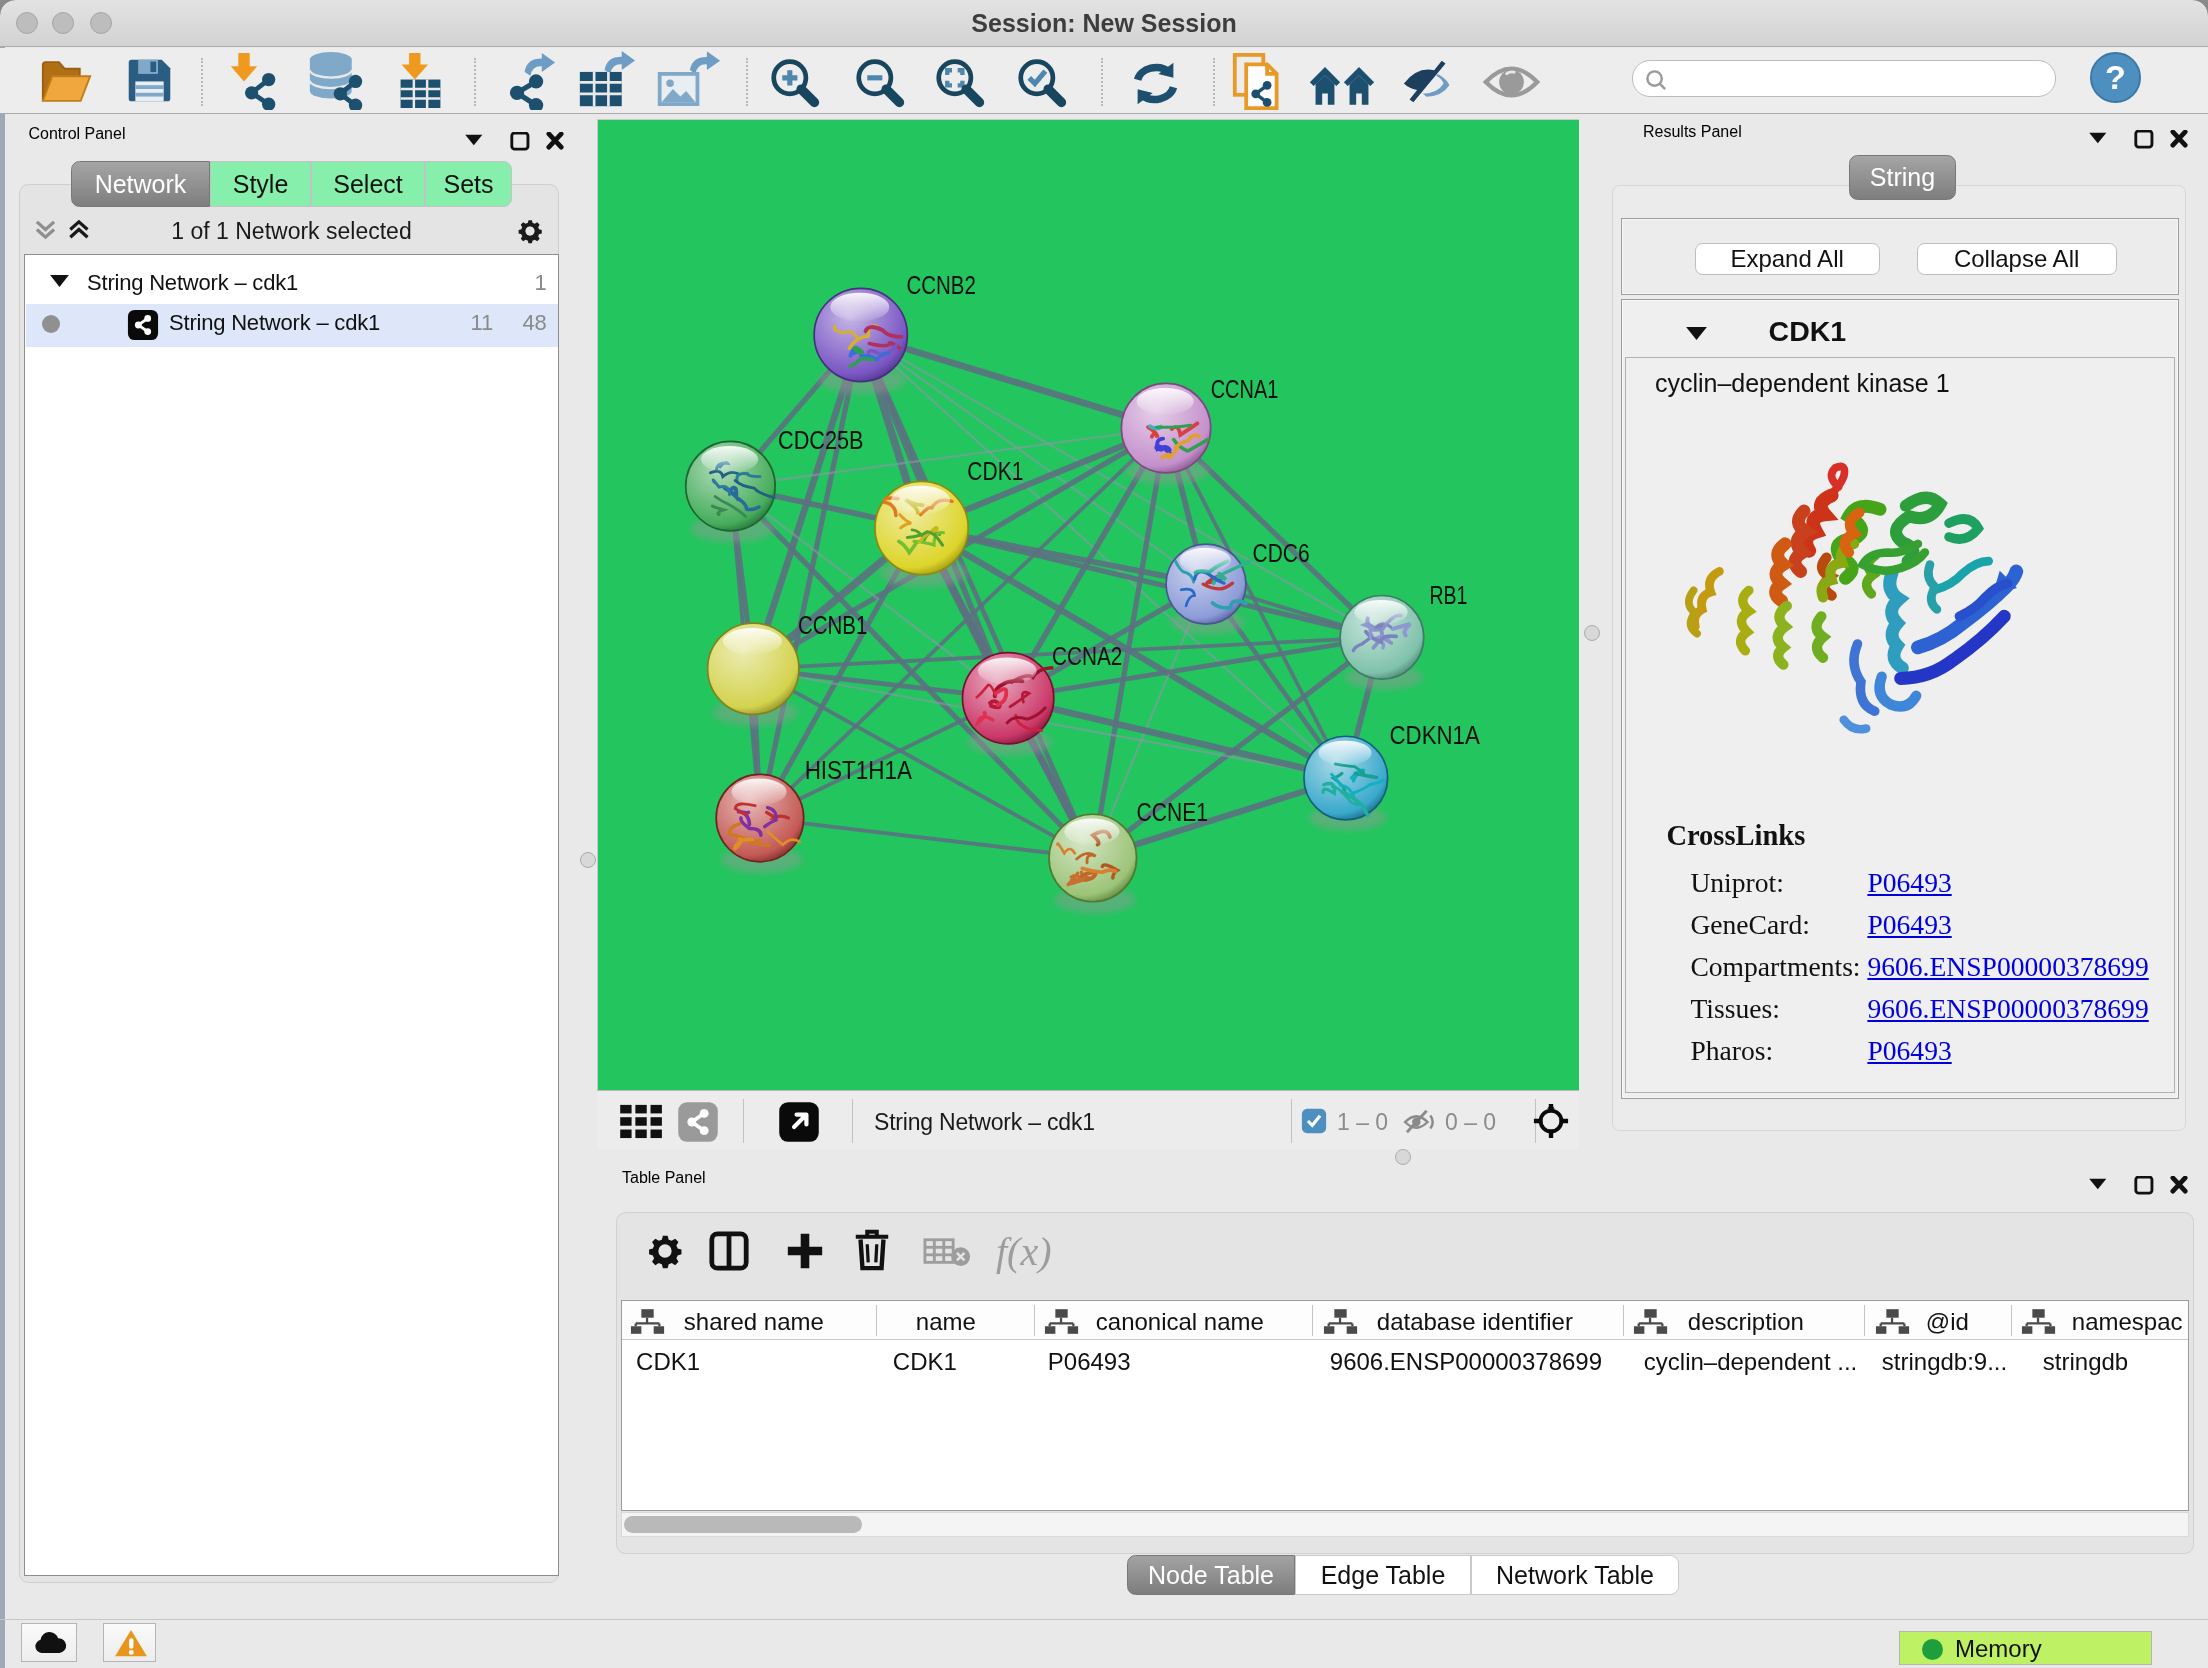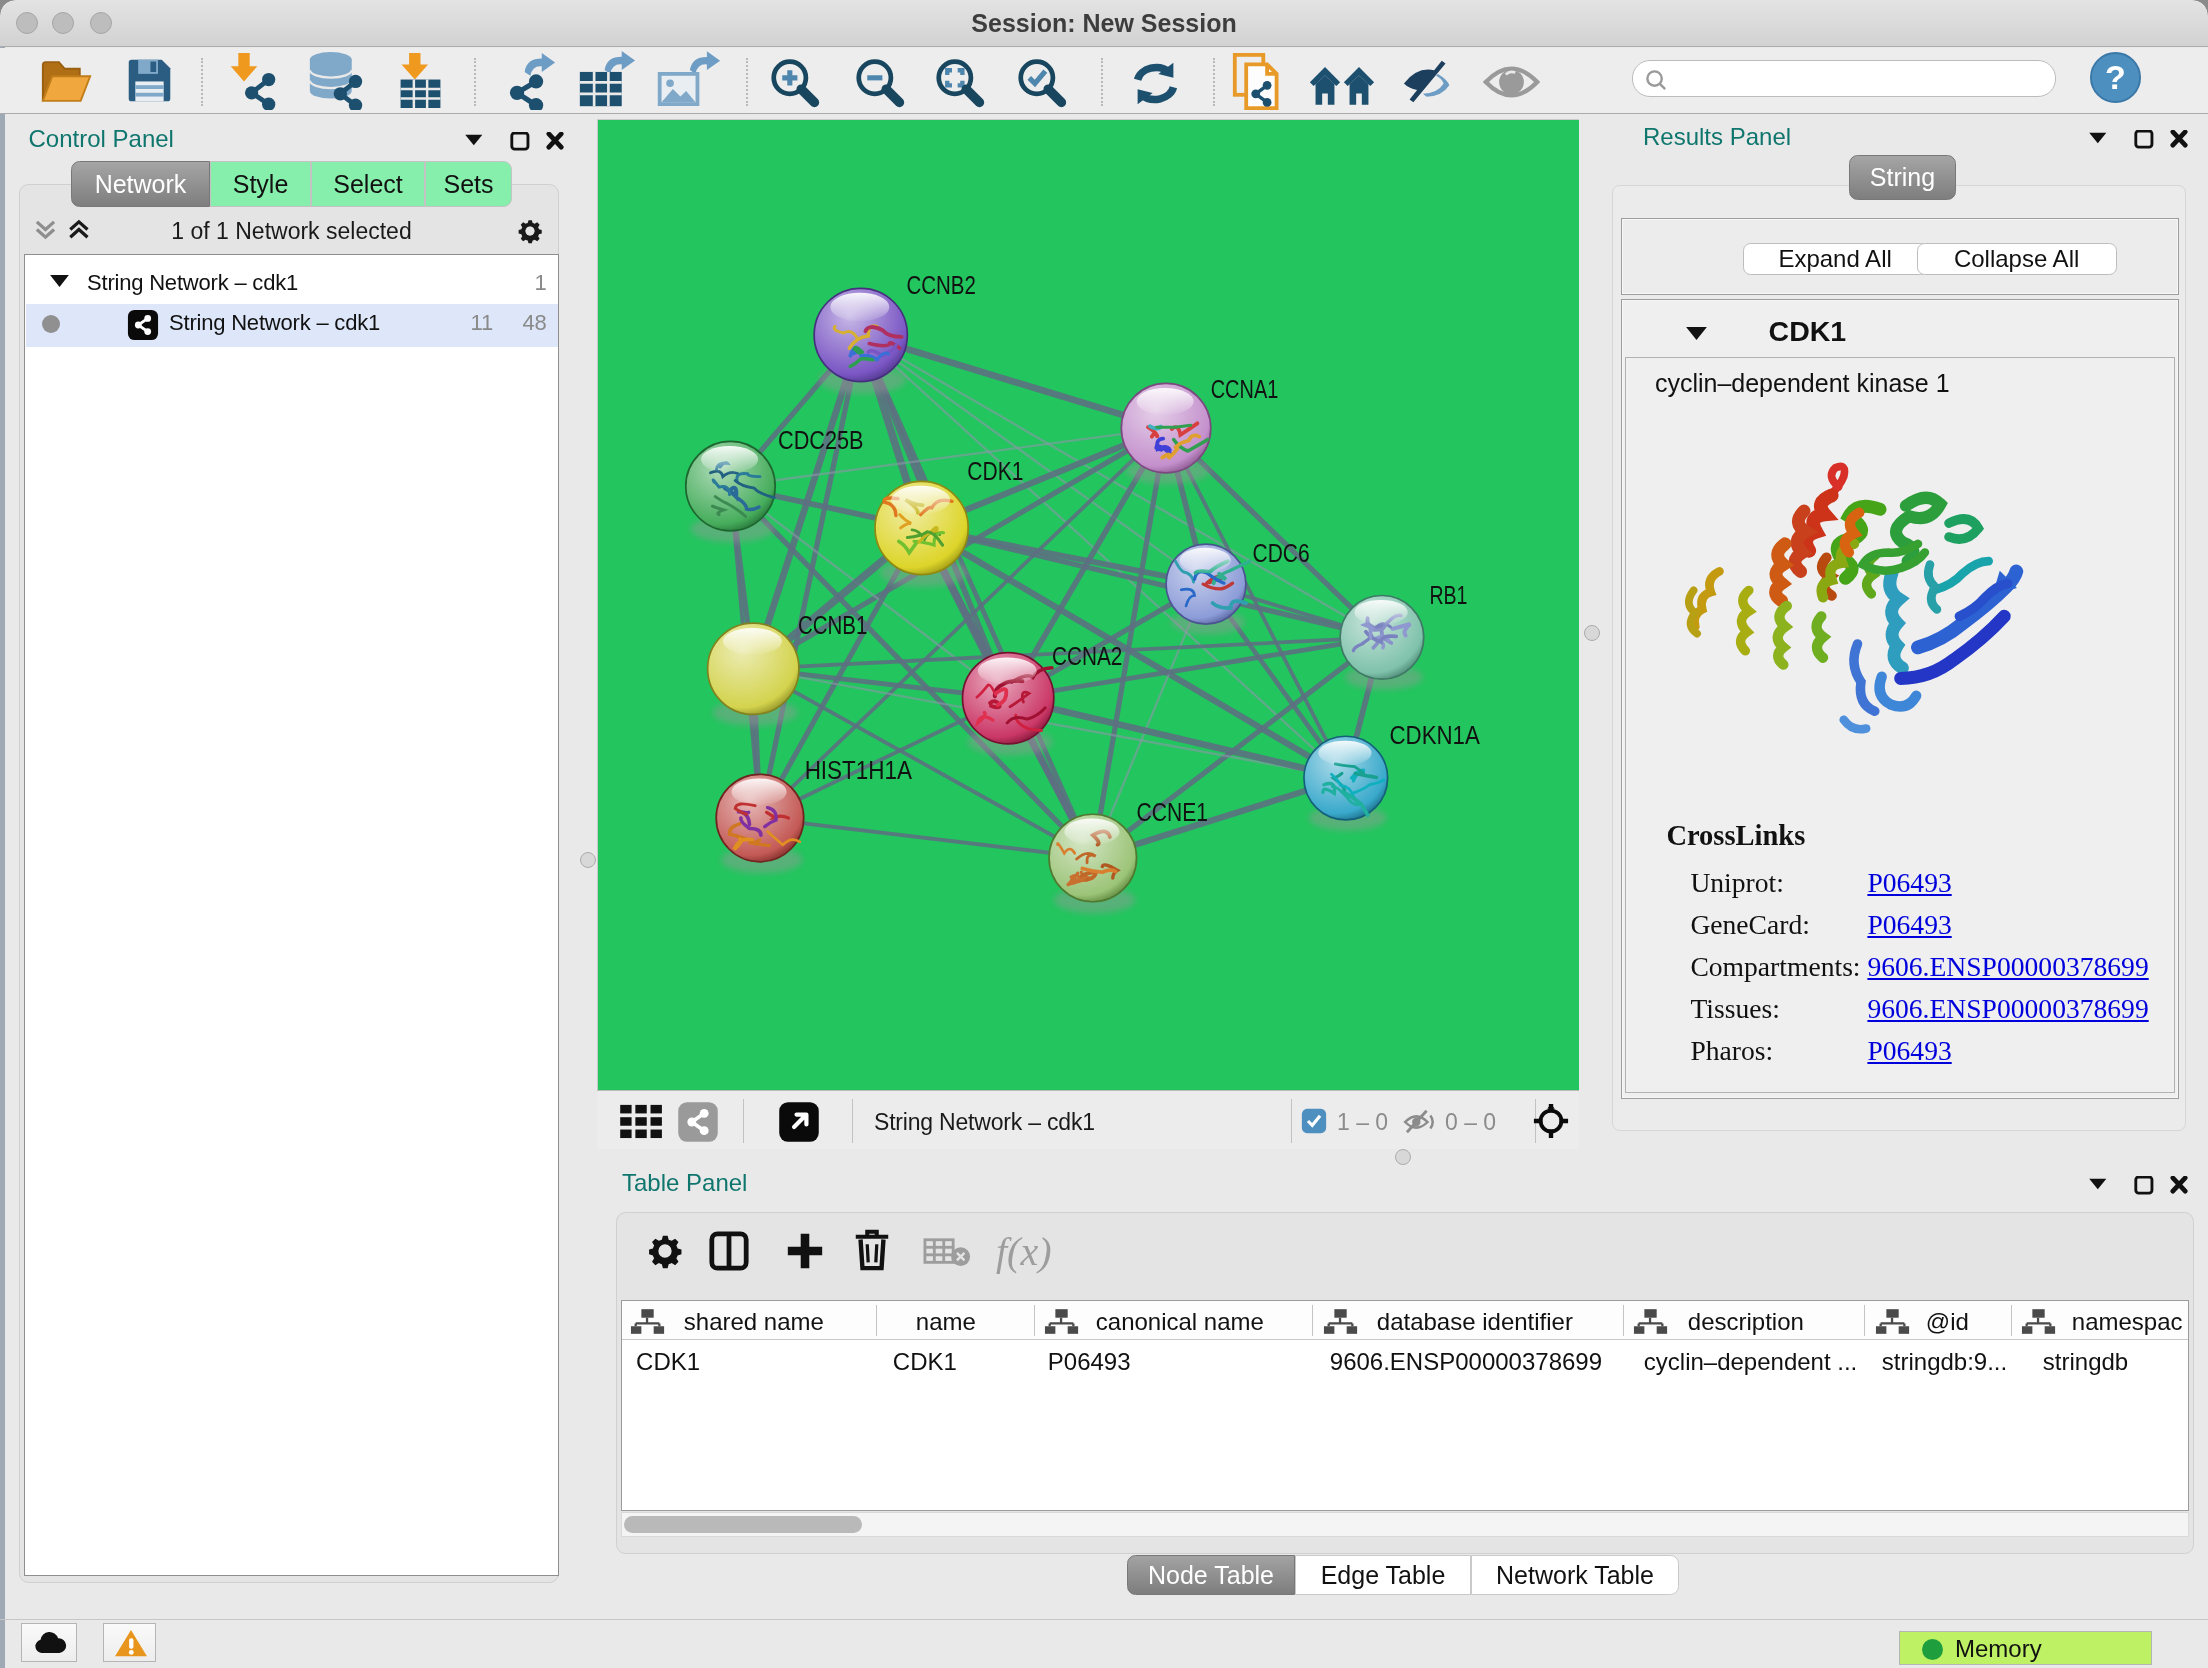--- a/index.html
+++ b/index.html
@@ -18,21 +18,21 @@
 #title-text { position:absolute; top:8.6px; left:0; width:2208px; text-align:center;
   font-size:25px; font-weight:bold; color:#3d3d3d; }
 
 #toolbar { position:absolute; left:0; top:48px; width:2208px; height:66px;
   background:#ededed; border-bottom:1px solid #ababab; }
 .tsep { position:absolute; top:9.5px; height:48px; width:0;
   border-left:2.9px dotted #b9b9b9; }
 #searchbox { position:absolute; left:1632px; top:60px; z-index:5; width:424px; height:37px;
   background:#fff; border:1px solid #bcbcbc; border-radius:18px; }
 
-.ptitle { position:absolute; font-size:24px; color:#0f766e; }
+.ptitle { position:absolute; font-size:16px; color:#000000; }
 
 #cp-tabs .tab { position:absolute; z-index:3; top:161px; height:46px; font-size:25px;
   text-align:center; line-height:44px; background:#86efac; border:1px solid #c3c3c3; color:#111; }
 #cp-tabs .sel { background:linear-gradient(#a5a5a5,#7e7e7e); color:#fff; border:1px solid #787878; }
 #cp-panel { position:absolute; left:19px; top:184px; width:540px; height:1399px;
   background:#e4e4e4; border:1px solid #cfcfcf; border-radius:9.5px; }
 #cp-list { position:absolute; left:24px; top:254px; width:535px; height:1322px;
   background:#fff; border:1px solid #8e8e8e; }
 .cp-row { position:absolute; left:1px; width:532px; height:42px; font-size:22px; letter-spacing:-0.2px; }
 
@@ -621,21 +621,21 @@
 
 <div class="ptitle" style="left:1643px;top:123px;">Results Panel</div>
 <svg class="abs" style="left:2089px;top:130px;" width="105" height="19" viewBox="0 0 110 20">
   <path d="M0 3 L18 3 L9 14 Z" fill="#111"></path>
   <rect x="49" y="1" width="17" height="17" rx="3" fill="none" stroke="#111" stroke-width="3"></rect>
   <path d="M88 2 L101 16 M101 2 L88 16" stroke="#111" stroke-width="5" stroke-linecap="round"></path>
 </svg>
 <div class="abs" style="z-index:3;left:1849px;top:155px;width:107px;height:45px;background:linear-gradient(#a5a5a5,#7e7e7e);border:1px solid #787878;border-radius:8.6px;color:#fff;font-size:25px;text-align:center;line-height:43px;">String</div>
 <div id="rp-outer">
   <div class="abs etched" style="left:7.6px;top:32px;width:558px;height:77px;background:#ececec;">
-    <div class="abs" style="left:73px;top:24px;width:185px;height:32px;background:#fff;border:1px solid #bdbdbd;border-radius:7.6px;font-size:24px;text-align:center;line-height:30px;color:#111;margin-left:48px;">Expand All</div>
+    <div class="abs" style="left:73px;top:24px;width:185px;height:32px;background:#fff;border:1px solid #bdbdbd;border-radius:7.6px;font-size:24px;text-align:center;line-height:30px;color:#111;">Expand All</div>
     <div class="abs" style="left:295px;top:24px;width:200px;height:32px;background:#fff;border:1px solid #bdbdbd;border-radius:7.6px;font-size:24px;text-align:center;line-height:30px;color:#111;">Collapse All</div>
   </div>
   <div class="abs etched" style="left:7.6px;top:113px;width:558px;height:800px;background:#efefef;">
     <svg class="abs" style="left:63px;top:25px;" width="23" height="17" viewBox="0 0 24 18">
         <path d="M1 2 L23 2 L12 16 Z" fill="#111"></path>
       </svg>
     <div class="abs" style="left:147px;top:15px;font-size:28.5px;font-weight:bold;color:#111;">CDK1</div>
     <div class="abs" style="left:3.8px;top:57px;width:550px;height:736px;border:1px solid #b2b2b2;background:#efefef;">
       <div class="abs" style="left:28.5px;top:11.4px;font-size:25px;color:#111;">cyclin–dependent kinase 1</div>
       <svg class="abs" style="left:40px;top:103px;" width="371" height="302" viewBox="0 0 410 350">

